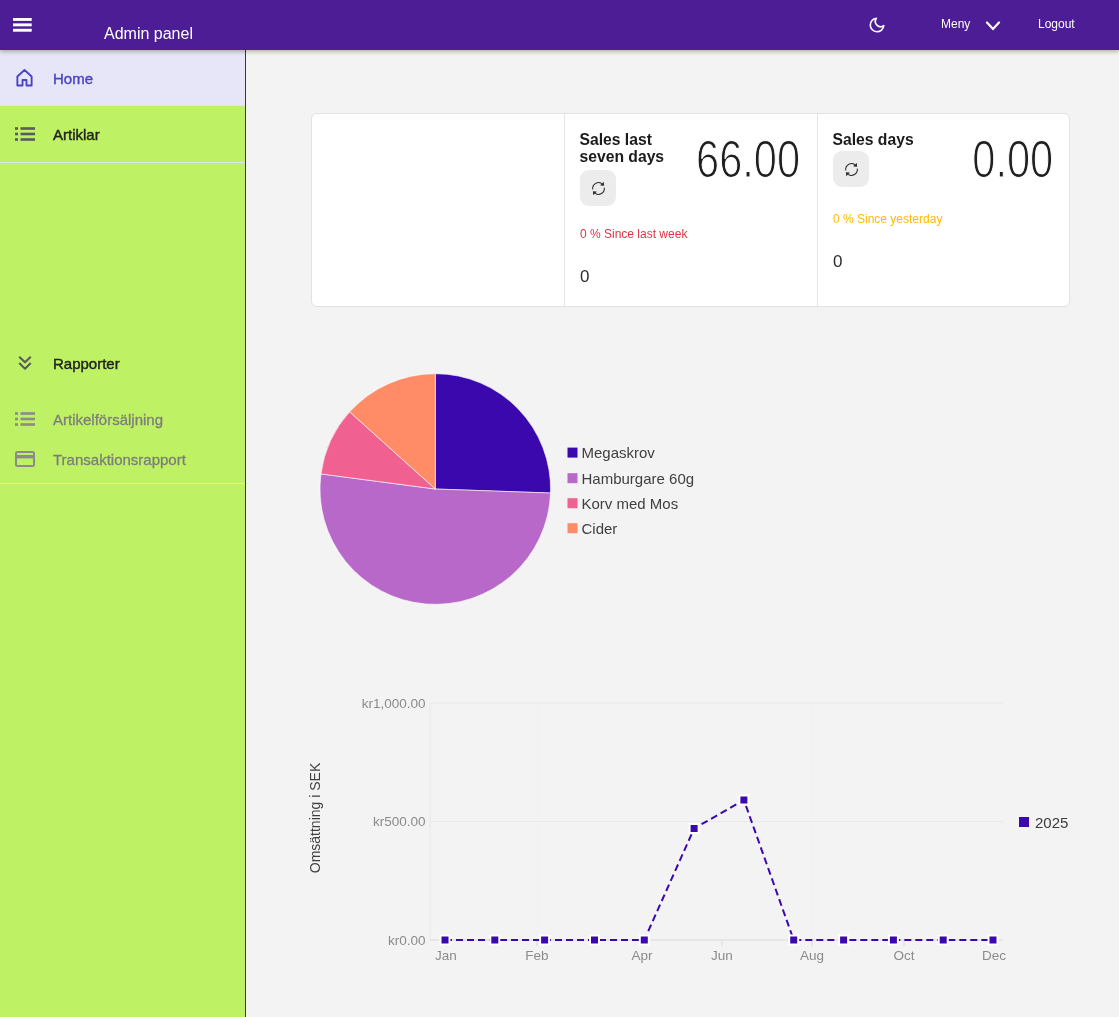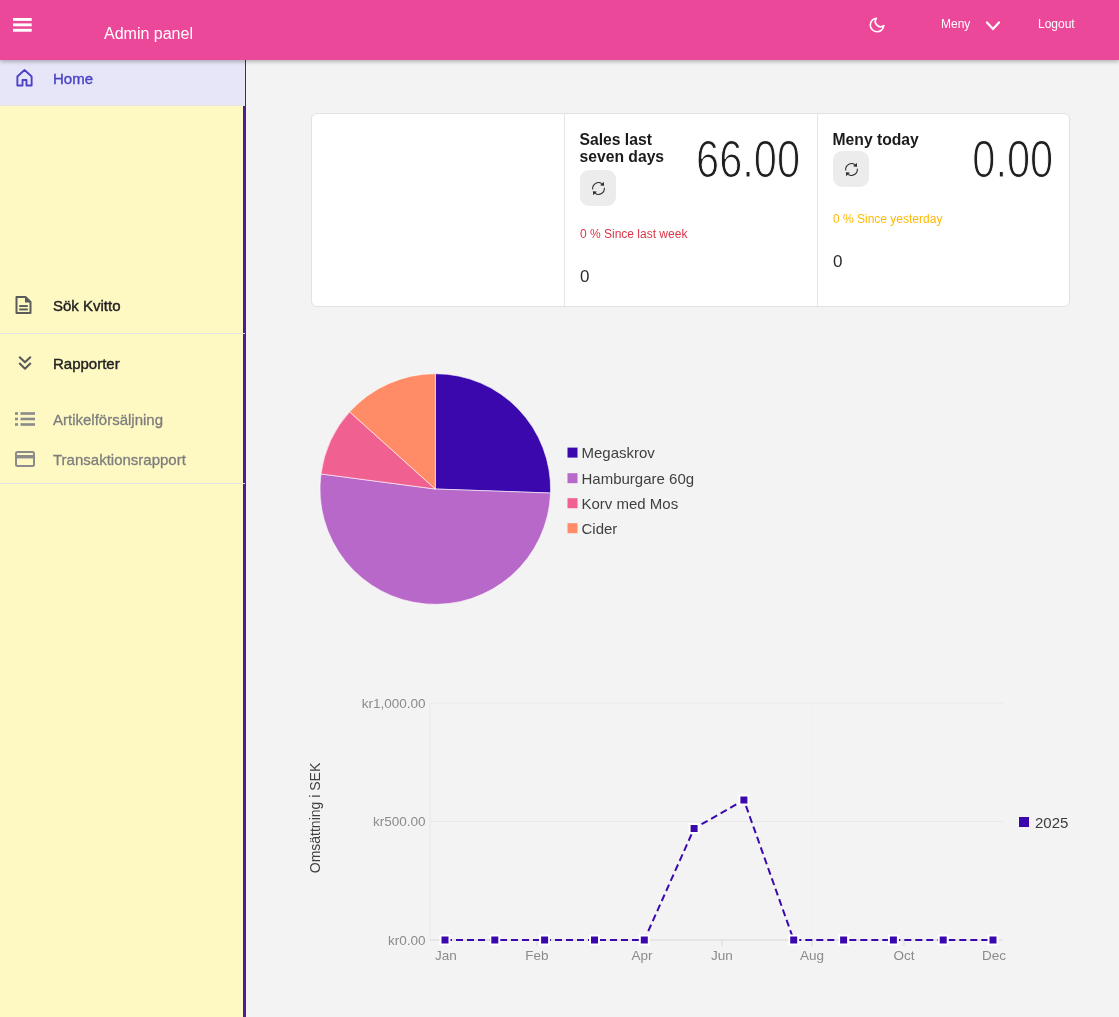--- a/index.html
+++ b/index.html
@@ -1,24 +1,24 @@
 <!DOCTYPE html>
 <html><head>
 <meta charset="utf-8">
 <style>
   * { margin:0; padding:0; box-sizing:border-box; }
   html,body { width:1119px; height:1017px; overflow:hidden; font-family:"Liberation Sans", sans-serif; background:#f4f3f4; }
   .abs { position:absolute; }
   
-  #topbar { position:absolute; left:0; top:0; width:1119px; height:60px; background:#ec4899; box-shadow:0 2px 4px rgba(0,0,0,.25); z-index:5; }
+  #topbar { position:absolute; left:0; top:0; width:1119px; height:50px; background:#4c1d95; box-shadow:0 2px 4px rgba(0,0,0,.25); z-index:5; }
   #topbar .title { position:absolute; left:104px; top:25px; color:#fff; font-size:16px; }
   #topbar .meny { position:absolute; left:941px; top:17px; color:#fff; font-size:12px; }
   #topbar .logout { position:absolute; left:1038px; top:17px; color:#fff; font-size:12px; }
   
-  #sidebar { position:absolute; left:0; top:50px; width:246px; height:967px; background:#fef9c3; border-right:3px solid #4c1d95; }
+  #sidebar { position:absolute; left:0; top:50px; width:246px; height:967px; background:#bef264; border-right:1px solid #4c1d95; }
   .nav-item { position:absolute; left:0; width:245px; height:57px; border-bottom:1px solid #e4e4e4; }
   .nav-item .lbl { position:absolute; left:53px; top:50%; transform:translateY(-50%); font-size:15px; font-weight:500; color:#222; -webkit-text-stroke:0.4px currentColor; }
   .nav-item svg { position:absolute; left:15px; top:50%; transform:translateY(-50%); }
   .sub-item { position:absolute; left:0; width:245px; height:40px; }
   .sub-item .lbl { position:absolute; left:53px; top:50%; transform:translateY(-50%); font-size:15px; color:#7d7d7d; -webkit-text-stroke:0.3px currentColor; }
   .sub-item svg { position:absolute; left:15px; top:50%; transform:translateY(-50%); }
   
   #cards { position:absolute; left:311px; top:113px; width:759px; height:194px; background:#fff; border:1px solid #e2e2e2; border-radius:6px; }
   .card { position:absolute; top:0; height:192px; width:253px; }
   .card .ttl { position:absolute; left:14.5px; top:16.5px; font-size:15.7px; font-weight:600; color:#1b1b1b; line-height:17.5px; }
@@ -49,28 +49,32 @@
   <span class="logout">Logout</span>
 </div>
 
 <div id="sidebar">
   <div class="nav-item" style="top:0;height:56px;background:#e7e6f8;">
     <svg width="19" height="20" viewBox="0 0 24 25" fill="none" stroke="#4a43c8" stroke-width="2.4" stroke-linejoin="round">
       <path d="M3 10.5 L12 2.5 L21 10.5 V22 H14.5 V15 H9.5 V22 H3 Z"></path>
     </svg>
     <span class="lbl" style="color:#4a43c8;">Home</span>
   </div>
-  <div class="nav-item" style="top:227px;">
-    <svg width="17" height="19" viewBox="0 0 17 19">
-      <path d="M1.5 1.5 H10.5 L15.5 6.5 V17.5 H1.5 Z" fill="none" stroke="#5b5b5b" stroke-width="2" stroke-linejoin="round"></path>
-      <path d="M10 1.5 V7 H16 Z" fill="#5b5b5b"></path>
-      <rect x="4.2" y="9.6" width="8.6" height="1.9" fill="#5b5b5b"></rect>
-      <rect x="4.2" y="13" width="8.6" height="1.9" fill="#5b5b5b"></rect>
-    </svg>
-    <span class="lbl">Sök Kvitto</span>
+  <div class="nav-item" style="top:56px;">
+    <svg width="20" height="14" viewBox="0 0 20 14">
+      <g fill="#5b5b5b">
+        <rect x="0" y="0.2" width="3" height="2.6"></rect>
+          <rect x="0" y="5.7" width="3" height="2.6"></rect>
+          <rect x="0" y="11.2" width="3" height="2.6"></rect>
+        <rect x="5.5" y="0.2" width="14.5" height="2.6"></rect>
+          <rect x="5.5" y="5.7" width="14.5" height="2.6"></rect>
+          <rect x="5.5" y="11.2" width="14.5" height="2.6"></rect>
+      </g>
+    </svg>
+    <span class="lbl">Artiklar</span>
   </div>
   <div class="nav-item" style="top:284px;border-bottom:none;padding-left:28px;">
     <svg style="left:17.5px" width="14" height="15" viewBox="0 0 14 15" fill="none" stroke="#5b5b5b" stroke-width="2.1" stroke-linejoin="round">
       <path d="M1.2 1.2 L7 6.8 L12.8 1.2"></path>
       <path d="M1.2 7.6 L7 13.2 L12.8 7.6"></path>
     </svg>
     <span class="lbl">Rapporter</span>
   </div>
   <div class="sub-item" style="top:349px;">
     <svg width="20" height="14" viewBox="0 0 20 14">
@@ -104,21 +108,21 @@
         <svg width="17" height="17" viewBox="0 0 16 16" fill="#2d2d2d">
           <path d="M11.534 7h3.932a.25.25 0 0 1 .192.41l-1.966 2.36a.25.25 0 0 1-.384 0l-1.966-2.36a.25.25 0 0 1 .192-.41zm-11 2h3.932a.25.25 0 0 0 .192-.41L2.692 6.23a.25.25 0 0 0-.384 0L.342 8.59A.25.25 0 0 0 .534 9z"></path>
           <path fill-rule="evenodd" d="M8 3c-1.552 0-2.94.707-3.857 1.818a.5.5 0 1 1-.771-.636A6.002 6.002 0 0 1 13.917 7H12.9A5.002 5.002 0 0 0 8 3zM3.1 9a5.002 5.002 0 0 0 8.757 2.182a.5.5 0 1 1 .771.636A6.002 6.002 0 0 1 2.083 9H3.1z"></path>
         </svg>
       </div>
     <div class="pct" style="top:113px;color:#dc3545;">0 % Since last week</div>
     <div class="val" style="top:153px;">0</div>
   </div>
   <div class="vdiv" style="left:505px;"></div>
   <div class="card" style="left:506px;">
-    <div class="ttl">Meny today</div>
+    <div class="ttl">Sales days</div>
     <div class="big" style="top:14.5px;">0.00</div>
     <div class="refresh" style="top:37px;">
         <svg width="17" height="17" viewBox="0 0 16 16" fill="#2d2d2d">
           <path d="M11.534 7h3.932a.25.25 0 0 1 .192.41l-1.966 2.36a.25.25 0 0 1-.384 0l-1.966-2.36a.25.25 0 0 1 .192-.41zm-11 2h3.932a.25.25 0 0 0 .192-.41L2.692 6.23a.25.25 0 0 0-.384 0L.342 8.59A.25.25 0 0 0 .534 9z"></path>
           <path fill-rule="evenodd" d="M8 3c-1.552 0-2.94.707-3.857 1.818a.5.5 0 1 1-.771-.636A6.002 6.002 0 0 1 13.917 7H12.9A5.002 5.002 0 0 0 8 3zM3.1 9a5.002 5.002 0 0 0 8.757 2.182a.5.5 0 1 1 .771.636A6.002 6.002 0 0 1 2.083 9H3.1z"></path>
         </svg>
       </div>
     <div class="pct" style="top:97.5px;color:#ffba08;">0 % Since yesterday</div>
     <div class="val" style="top:137.5px;">0</div>
   </div>

